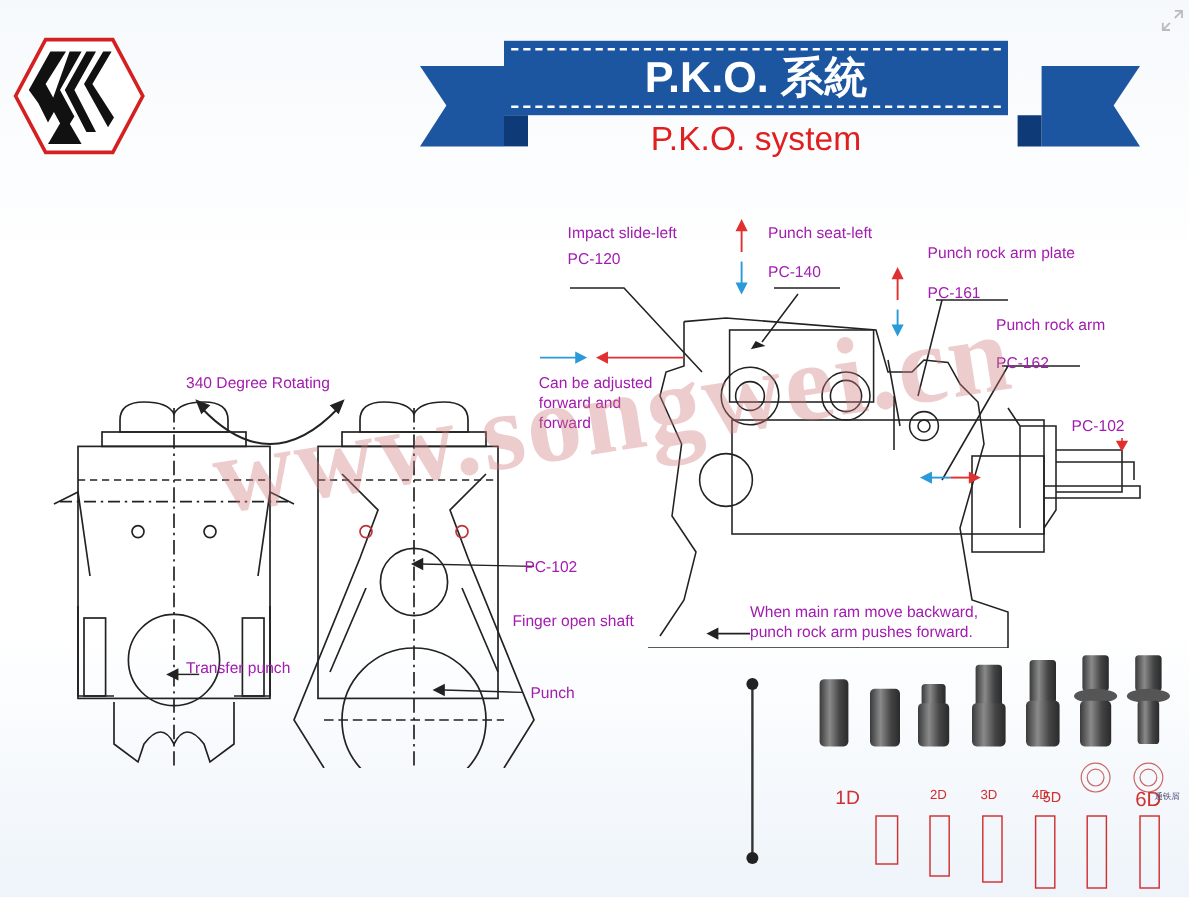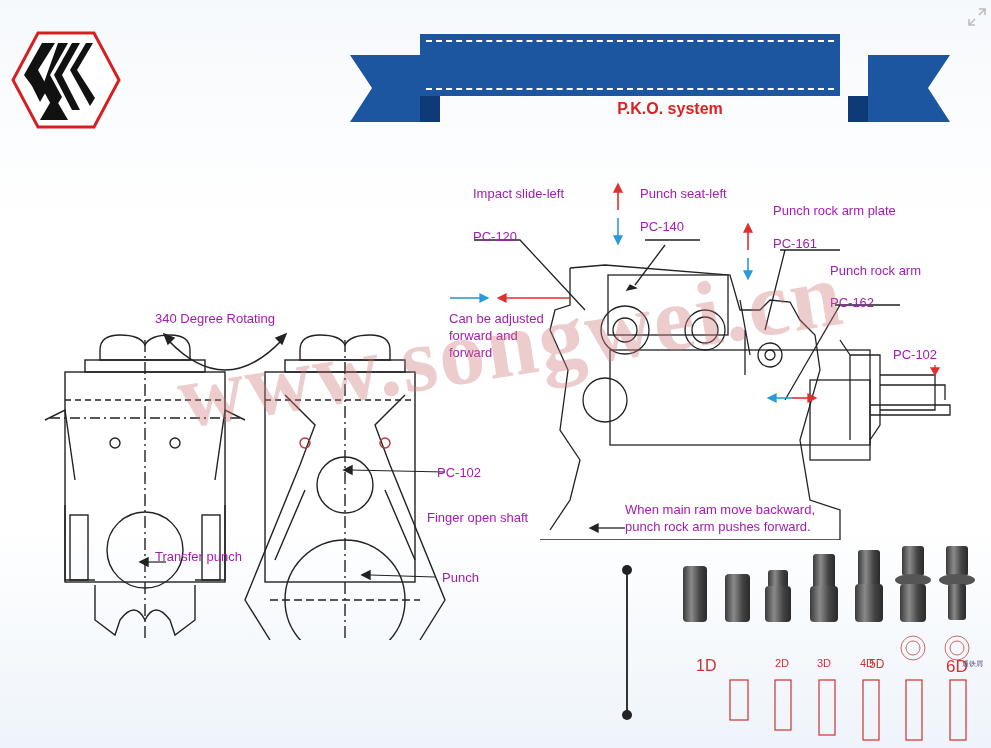--- a/index.html
+++ b/index.html
@@ -4,21 +4,21 @@
 <style>
   html,body{margin:0;padding:0;}
   body{width:991px;height:748px;position:relative;overflow:hidden;background:#ffffff;font-family:"Liberation Sans",sans-serif;color:#222;}
   .bg{position:absolute;inset:0;background:linear-gradient(180deg,#f6f9fc 0%,#ffffff 30%,#ffffff 70%,#eef4fa 100%);}
   .abs{position:absolute;}
   .lbl{position:absolute;font-size:13px;color:#a21caf;white-space:nowrap;line-height:15px;}
   .watermark{position:absolute;left:170px;top:345px;font-family:"Liberation Serif",serif;font-size:92px;font-weight:bold;color:rgba(205,120,120,0.38);transform:rotate(-9deg);transform-origin:left top;letter-spacing:2px;white-space:nowrap;pointer-events:none;}
   .banner-main{position:absolute;left:420px;top:34px;width:420px;height:62px;background:#1c55a0;}
   .banner-main .dash{position:absolute;left:6px;right:6px;height:0;border-top:2px dashed #fff;}
   .banner-title{position:absolute;left:0;right:0;top:10px;text-align:center;color:#fff;font-weight:bold;font-size:36px;line-height:42px;}
-  .banner-sub{position:absolute;left:420px;width:420px;top:100px;text-align:center;color:#e02020;font-weight:bold;font-size:16px;padding-left:40px;}
+  .banner-sub{position:absolute;left:420px;width:420px;top:100px;text-align:center;color:#e02020;font-weight:normal;font-size:28px;}
   .corner-icon{position:absolute;left:966px;top:6px;width:22px;height:22px;}
 </style>
 </head>
 <body>
 
 <div class="bg"></div>
 
 <svg class="abs" style="left:10px;top:30px" width="112" height="100" viewBox="0 0 112 100">
   <polygon points="28,3 84,3 109,50 84,97 28,97 3,50" fill="#fff" stroke="#d42020" stroke-width="3"></polygon>
   <polygon points="45,13 28,40 38,58 30,72 22,56 14,45 32,13" fill="#111"></polygon>
@@ -30,20 +30,21 @@
 
 <svg class="abs" style="left:350px;top:50px" width="600" height="80" viewBox="0 0 600 80">
   <polygon points="0,5 70,5 70,72 0,72 22,38" fill="#1c55a0"></polygon>
   <polygon points="518,5 600,5 578,38 600,72 518,72" fill="#1c55a0"></polygon>
   <polygon points="70,46 90,46 90,72 70,72" fill="#0e3a78"></polygon>
   <polygon points="498,46 518,46 518,72 498,72" fill="#0e3a78"></polygon>
 </svg>
 <div class="banner-main">
   <div class="dash" style="top:6px"></div>
   <div class="dash" style="bottom:6px"></div>
+  <div class="banner-title">P.K.O. 系統</div>
 </div>
 <div class="banner-sub">P.K.O. system</div>
 
 <svg class="corner-icon" viewBox="0 0 22 22">
   <path d="M13 3 L19 3 L19 9 M19 3 L13 9 M9 19 L3 19 L3 13 M3 19 L9 13" stroke="#bbb" stroke-width="1.5" fill="none"></path>
 </svg>
 
 <svg class="abs" style="left:40px;top:300px" width="440" height="340" viewBox="0 0 440 340" fill="none" stroke="#222" stroke-width="1.4">
 
   <path d="M60 50 Q60 35 80 35 Q100 35 105 45 Q110 35 130 35 Q150 35 150 50 L150 60 L60 60 Z"></path>
@@ -134,21 +135,21 @@
   <path d="M335 218 L352 218" stroke="#2a9ad8" stroke-width="1.6"></path>
   <path d="M328 218 L336 214 L336 222 Z" fill="#2a9ad8" stroke="#2a9ad8"></path>
   <path d="M352 218 L370 218" stroke="#e03030" stroke-width="1.6"></path>
   <path d="M376 218 L368 214 L368 222 Z" fill="#e03030" stroke="#e03030"></path>
 
   <path d="M158 348 L185 348"></path>
   <path d="M150 348 L158 344 L158 352 Z" fill="#222"></path>
 </svg>
 
 <div class="lbl" style="left:473px;top:186px">Impact slide-left</div>
-<div class="lbl" style="left:473px;top:229px">PC-120</div>
+<div class="lbl" style="left:473px;top:208px">PC-120</div>
 <div class="lbl" style="left:640px;top:186px">Punch seat-left</div>
 <div class="lbl" style="left:640px;top:219px">PC-140</div>
 <div class="lbl" style="left:773px;top:203px">Punch rock arm plate</div>
 <div class="lbl" style="left:773px;top:236px">PC-161</div>
 <div class="lbl" style="left:830px;top:263px">Punch rock arm</div>
 <div class="lbl" style="left:830px;top:295px">PC-162</div>
 <div class="lbl" style="left:893px;top:347px">PC-102</div>
 <div class="lbl" style="left:449px;top:311px">Can be adjusted</div>
 <div class="lbl" style="left:449px;top:328px">forward and</div>
 <div class="lbl" style="left:449px;top:345px">forward</div>

